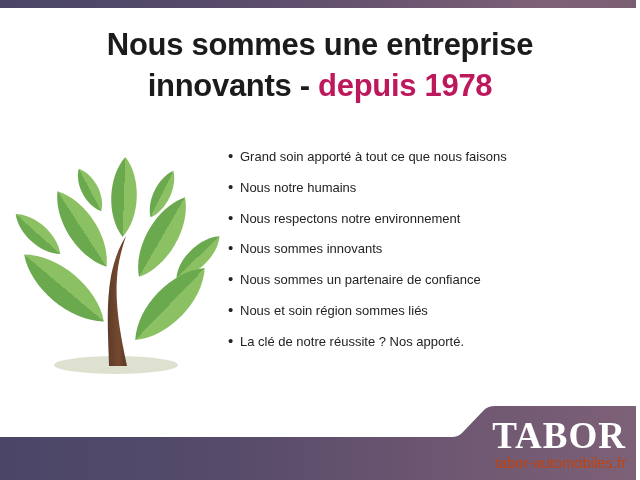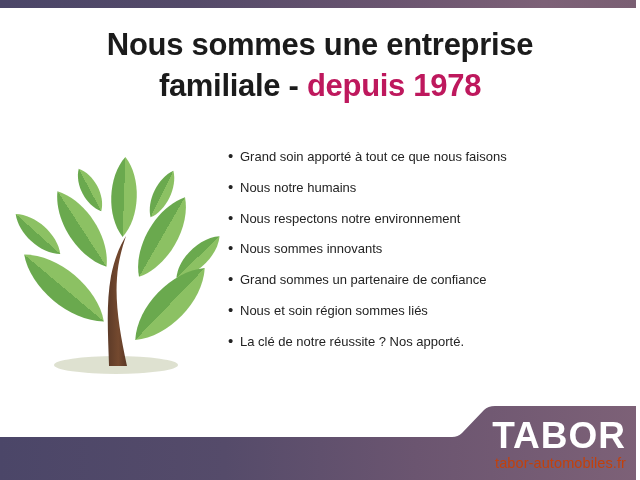--- a/index.html
+++ b/index.html
@@ -101,41 +101,41 @@
     right: 14px;
     bottom: 10px;
     text-align: right;
   }
   .logo-word {
     font-size: 37px;
     font-weight: bold;
     color: #ffffff;
     letter-spacing: 1px;
     line-height: 1;
-    font-family: Liberation Sans, sans-serif;
+    font-family: Liberation Serif, serif;
   }
   .logo-tagline {
     margin-top: 2px;
     font-size: 14.5px;
     color: #c2410c;
     letter-spacing: 0.1px;
     line-height: 1;
   }
 </style>
 </head>
 <body>
 
 <div id="slide">
 
   <div class="top-bar"></div>
 
   <div class="heading">
     <span>Nous sommes une entreprise</span>
     <span class="line2">
-      <span>familiale -</span>
+      <span>innovants -</span>
       <span class="accent">depuis 1978</span>
     </span>
   </div>
 
   <div class="tree">
     <svg viewBox="0 0 215 235" width="215" height="235" xmlns="http://www.w3.org/2000/svg">
       <defs>
         <linearGradient id="lfA" x1="0" y1="0" x2="1" y2="0">
           <stop offset="0%" stop-color="#6aa94e"></stop>
           <stop offset="50%" stop-color="#6aa94e"></stop>
@@ -206,21 +206,21 @@
     <div class="bullet-row">
       <span class="bullet-dot">•</span>
       <span class="bullet-text">Nous respectons notre environnement</span>
     </div>
     <div class="bullet-row">
       <span class="bullet-dot">•</span>
       <span class="bullet-text">Nous sommes innovants</span>
     </div>
     <div class="bullet-row">
       <span class="bullet-dot">•</span>
-      <span class="bullet-text">Grand sommes un partenaire de confiance</span>
+      <span class="bullet-text">Nous sommes un partenaire de confiance</span>
     </div>
     <div class="bullet-row">
       <span class="bullet-dot">•</span>
       <span class="bullet-text">Nous et soin région sommes liés</span>
     </div>
     <div class="bullet-row">
       <span class="bullet-dot">•</span>
       <span class="bullet-text">La clé de notre réussite ? Nos apporté.</span>
     </div>
   </div>

